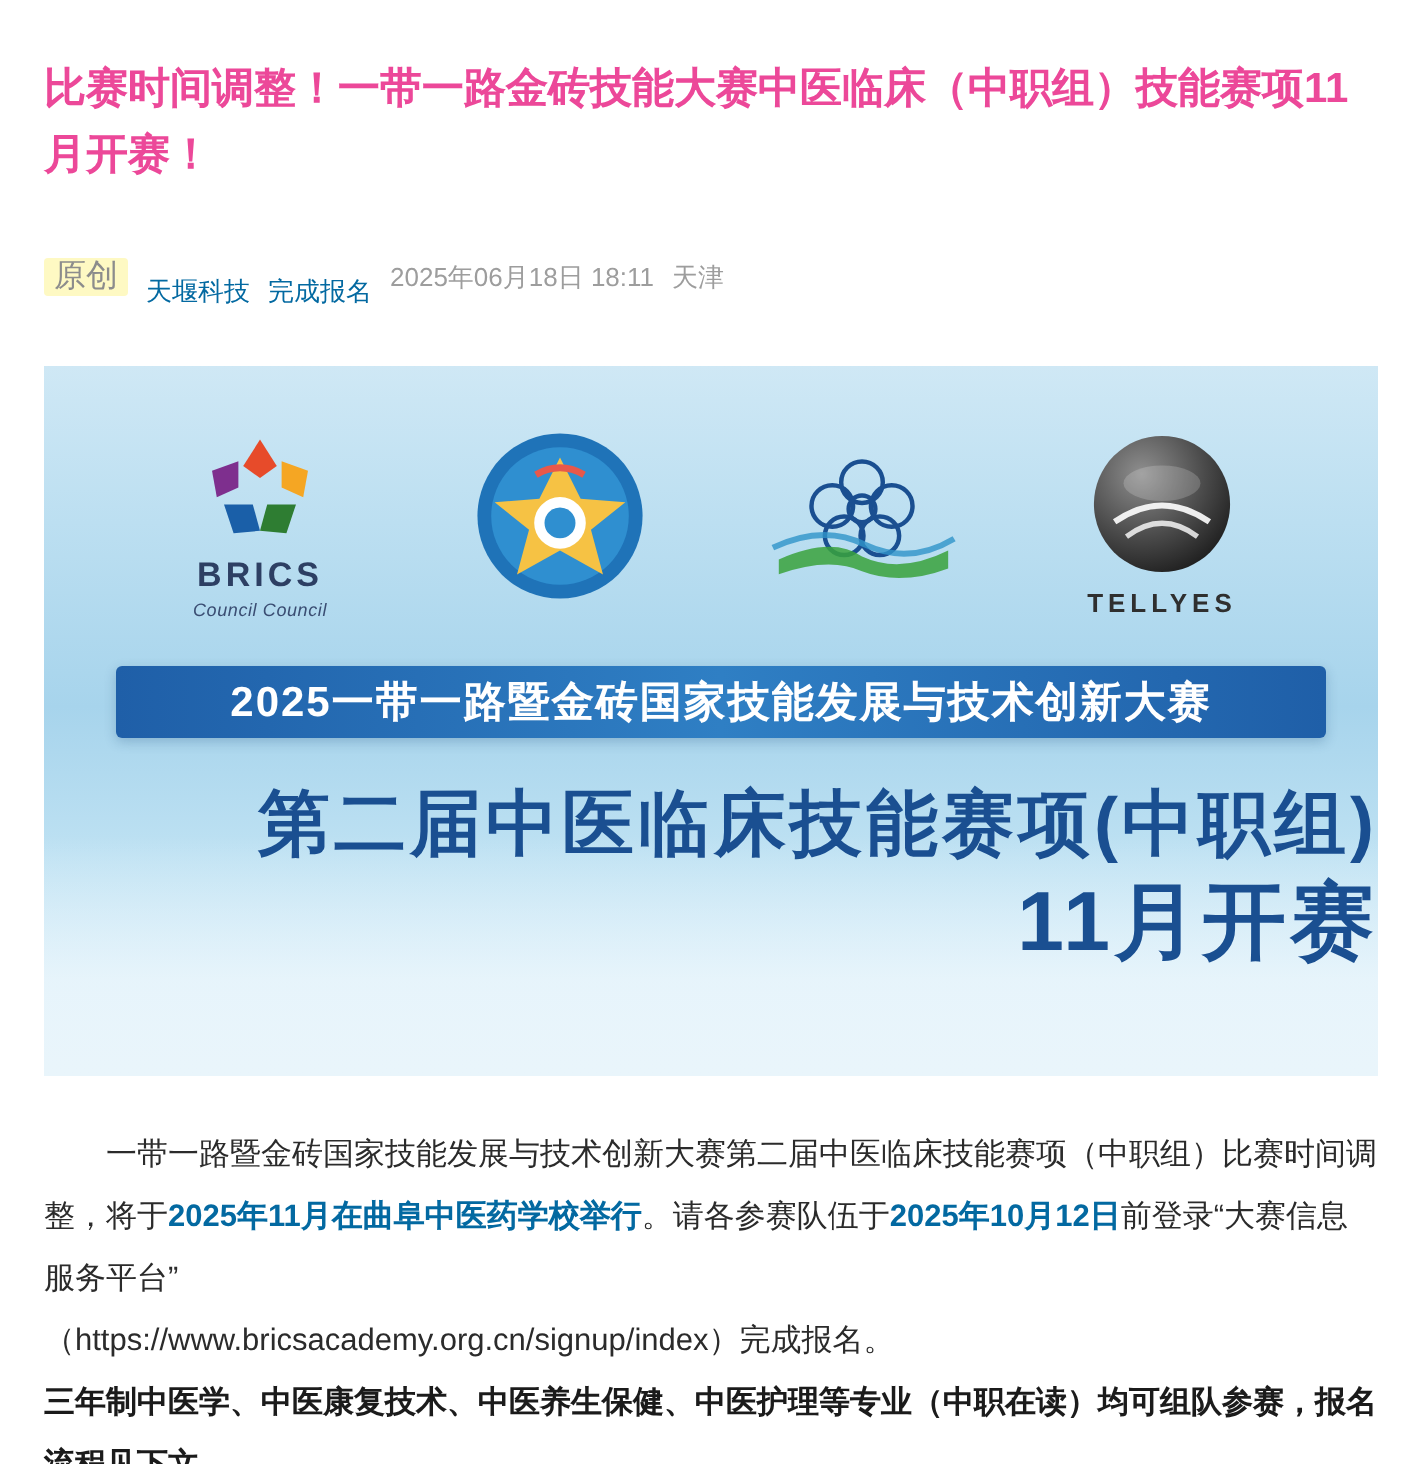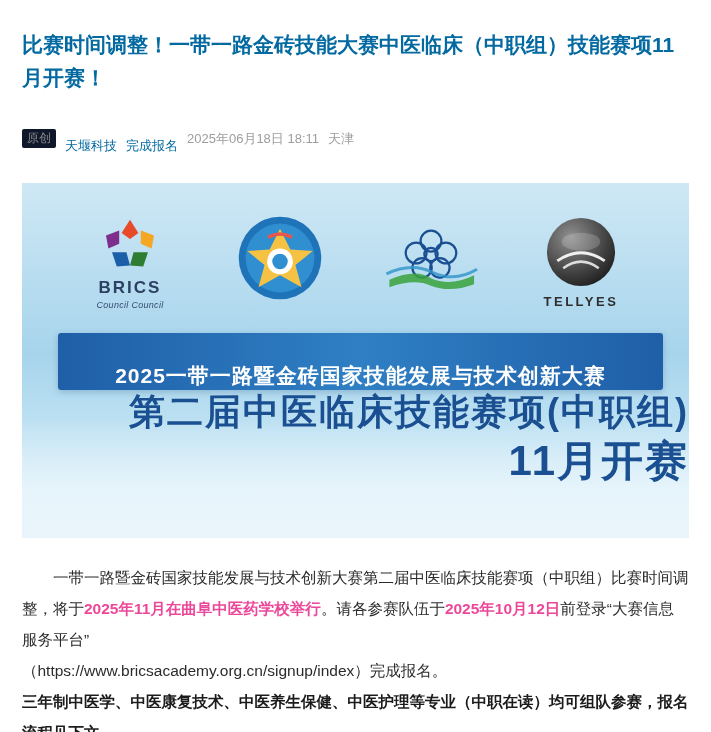--- a/index.html
+++ b/index.html
@@ -17,36 +17,36 @@
   .page {
     width: 711px;
     height: 732px;
     position: relative;
     background: #ffffff;
   }
   .article-title {
     font-size: 21px;
     line-height: 33px;
     font-weight: bold;
-    color: #0369a1;
+    color: #ec4899;
     padding: 14px 22px 0 22px;
     letter-spacing: 0px;
   }
   .meta-row {
     display: flex;
     align-items: center;
     padding: 14px 22px 0 22px;
     font-size: 13px;
     color: #9a9a9a;
     gap: 9px;
   }
   .badge-original {
-    background: #0f172a;
+    background: #fef9c3;
     color: #8c8c8c;
-    font-size: 12px;
+    font-size: 16px;
     padding: 2px 5px;
     border-radius: 2px;
     line-height: 15px;
   }
   .meta-link {
     color: #0369a1;
     cursor: pointer;
     margin-top: 15px;
   }
   .meta-text {
@@ -120,25 +120,25 @@
     color: #2f2f2f;
     letter-spacing: 2.5px;
     margin-top: 5px;
   }
 
   .banner-band {
     position: absolute;
     top: 150px;
     left: 36px;
     right: 26px;
-    height: 57px;
+    height: 36px;
     background: linear-gradient(90deg, #1f5fa8 0%, #2f7fc4 50%, #1f5fa8 100%);
     border-radius: 3px;
     display: flex;
-    align-items: flex-end;
+    align-items: center;
     justify-content: center;
     z-index: 3;
     box-shadow: 0 2px 6px rgba(25,70,120,.25);
   }
   .banner-band span {
     color: #ffffff;
     font-size: 21px;
     font-weight: bold;
     letter-spacing: 1px;
     font-family: "Liberation Sans", sans-serif;
@@ -168,21 +168,21 @@
 
   
   .body-text {
     padding: 24px 22px 0 22px;
     font-size: 15.5px;
     line-height: 31px;
     color: #2b2b2b;
   }
   .body-text p { margin: 0; }
   .p-indent { text-indent: 2em; }
-  .strong { font-weight: bold; color: #ec4899; }
+  .strong { font-weight: bold; color: #0369a1; }
   .p-link { color: #2b2b2b; }
   .p-bold-block { font-weight: bold; color: #1b1b1b; }
 </style>
 </head>
 <body>
 
 <div class="page">
 
   <h1 class="article-title">比赛时间调整！一带一路金砖技能大赛中医临床（中职组）技能赛项11月开赛！</h1>
 

